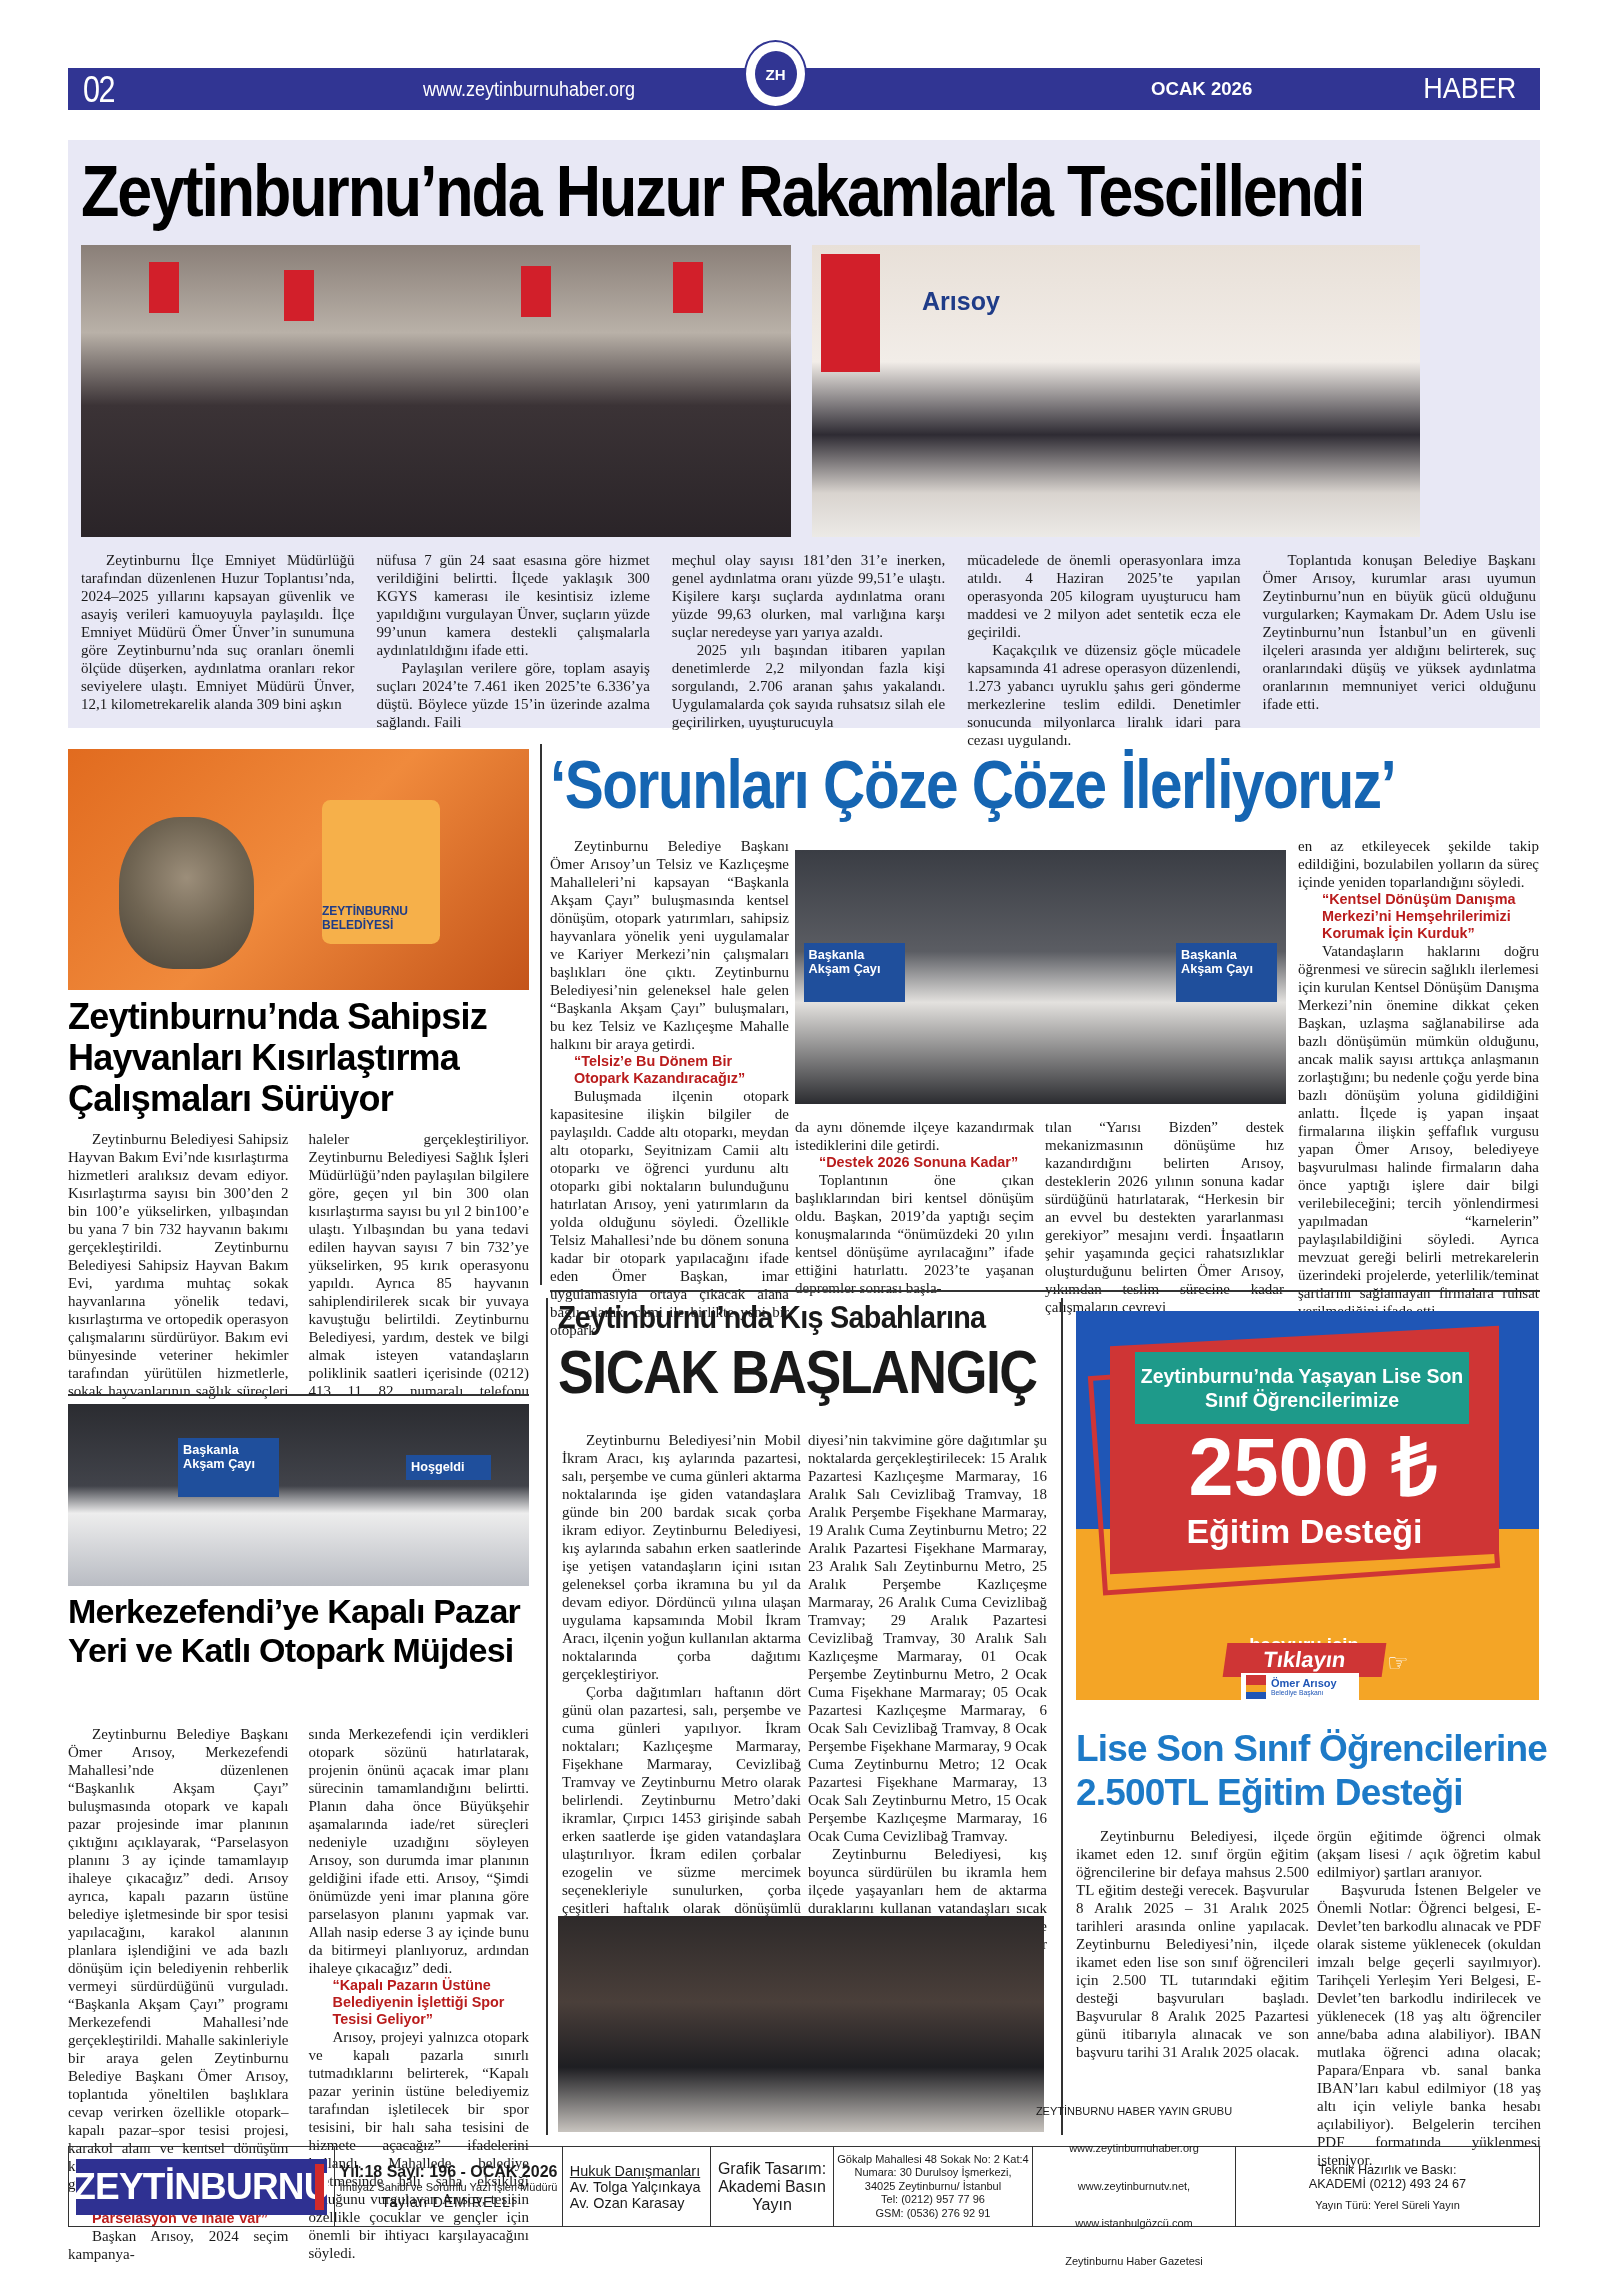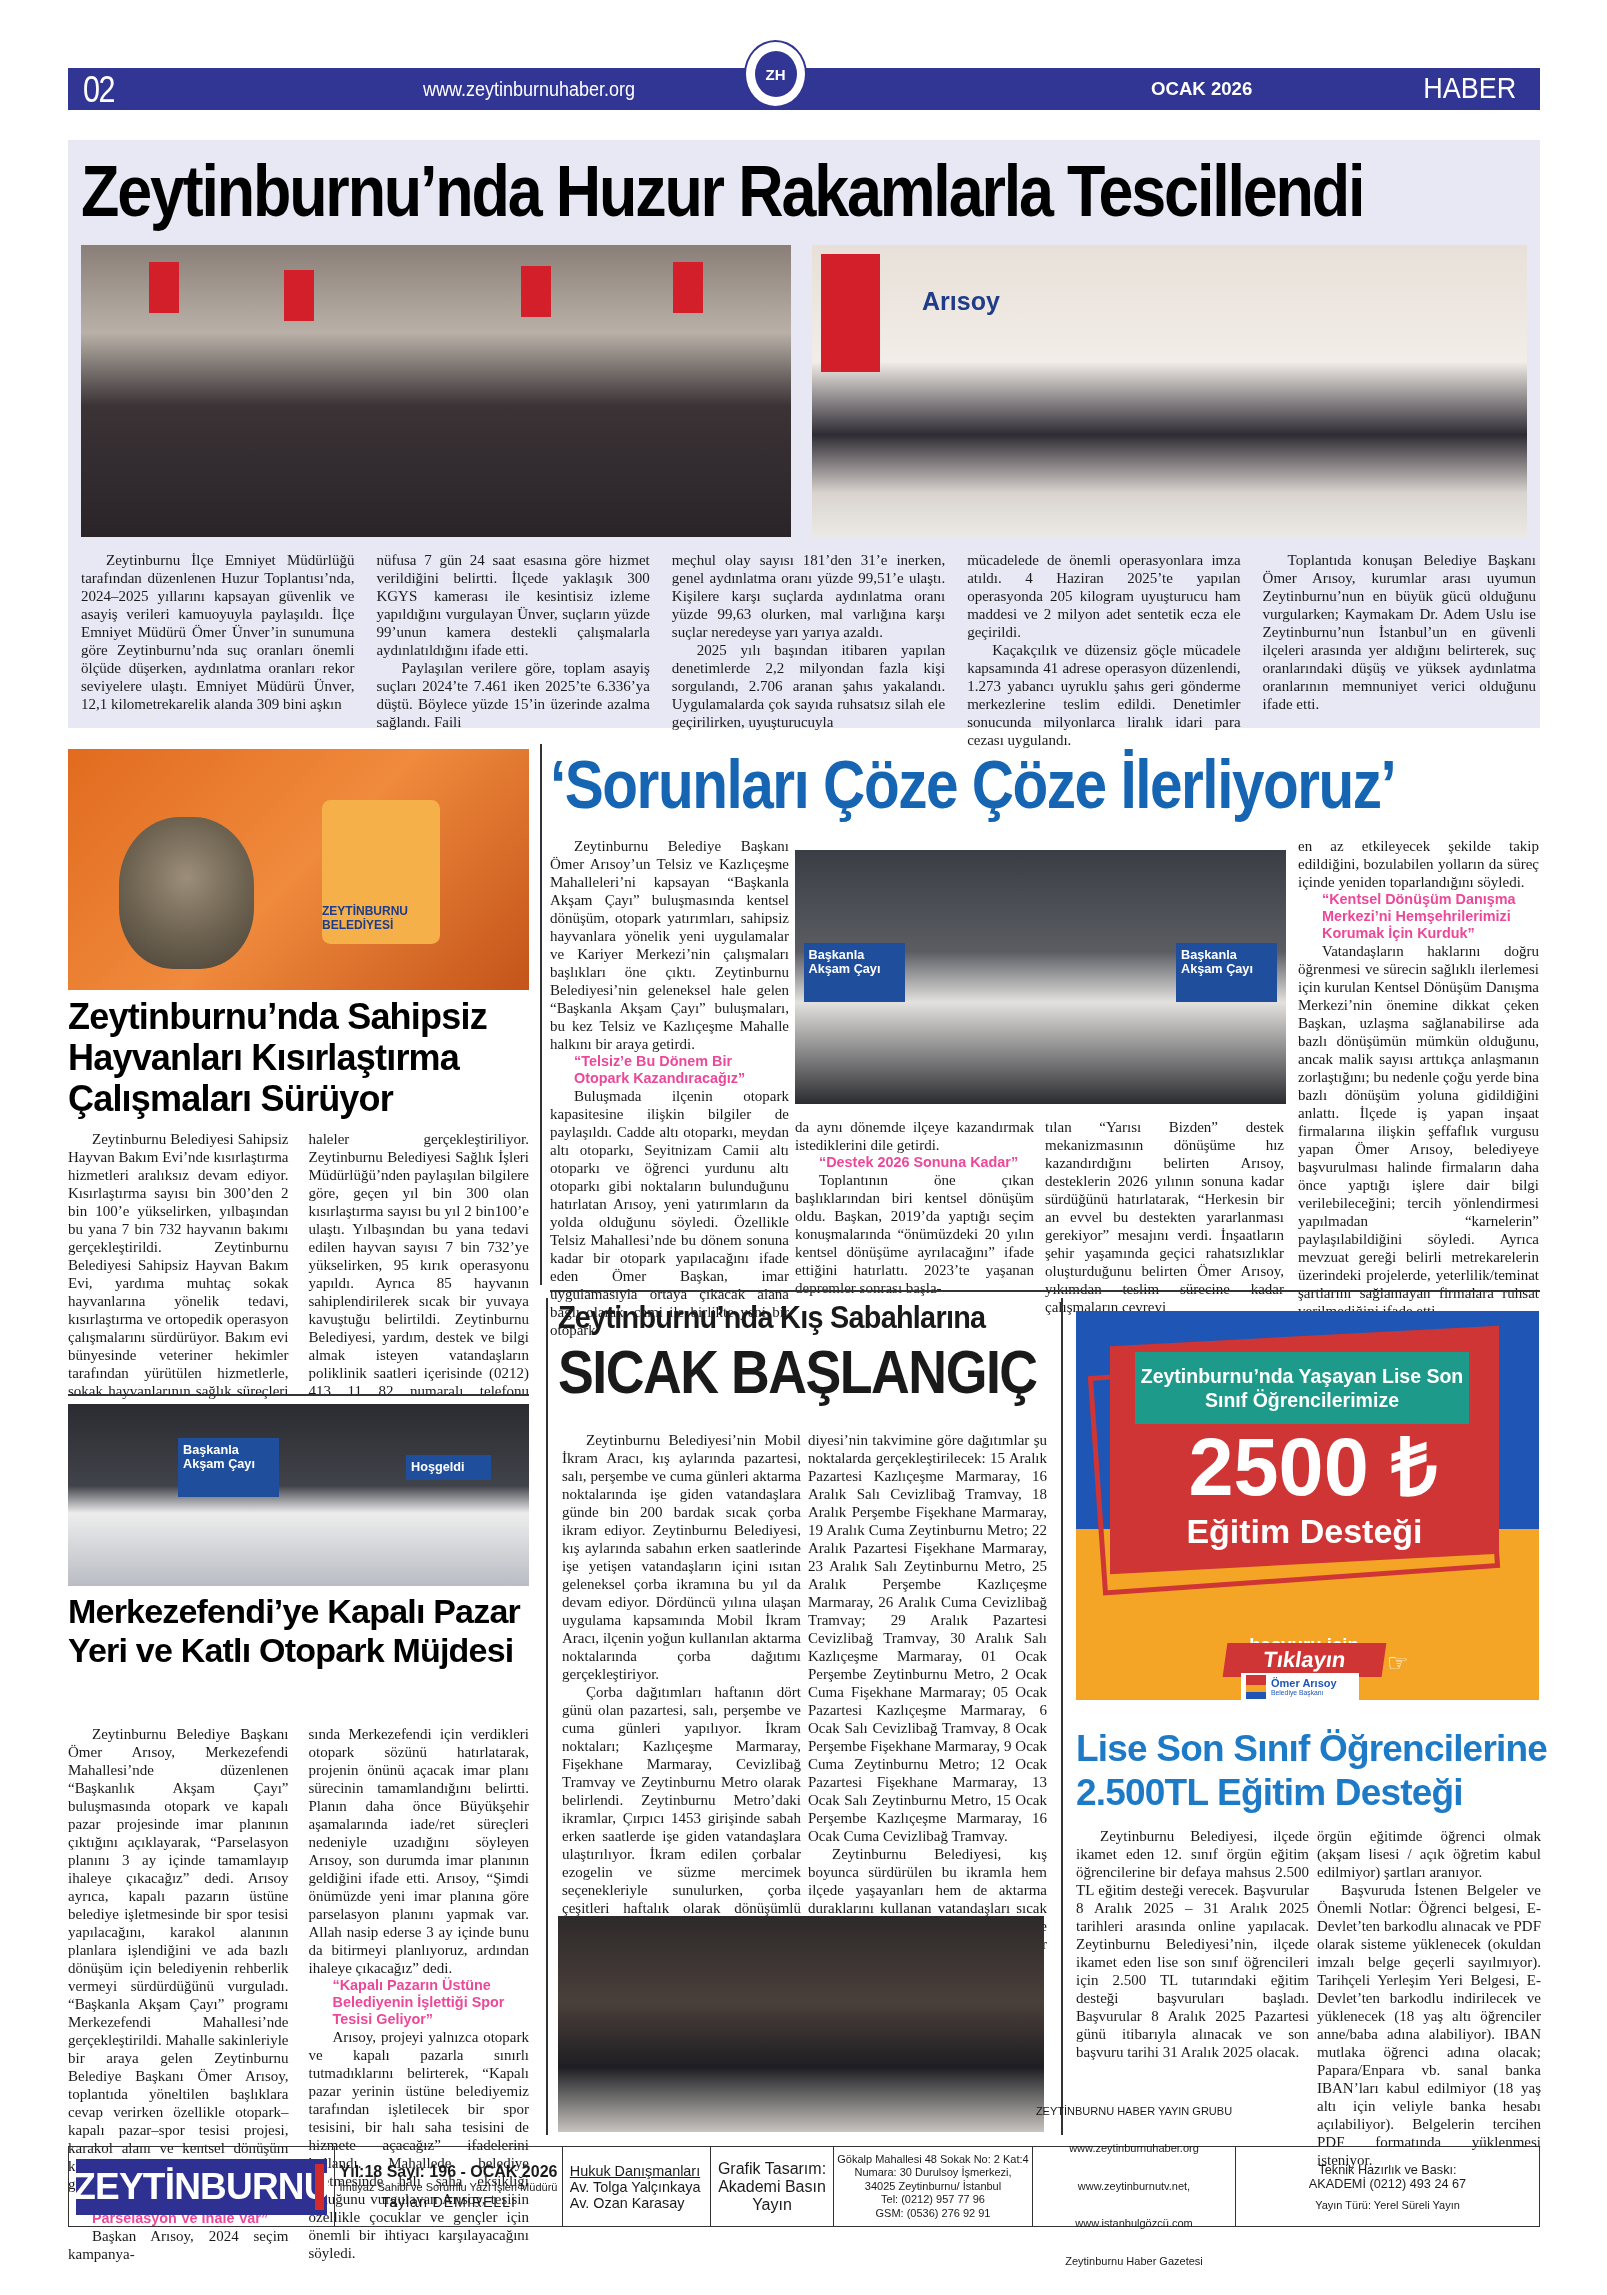--- a/index.html
+++ b/index.html
@@ -12,34 +12,34 @@
   .topbar .url{position:absolute;left:355px;top:10px;font-family:"Liberation Sans",sans-serif;font-size:20px;transform:scaleX(.9);transform-origin:left;}
   .topbar .date{position:absolute;left:1083px;top:10px;font-family:"Liberation Sans",sans-serif;font-size:18.6px;font-weight:bold;}
   .topbar .section{position:absolute;right:24px;top:3.4px;font-family:"Liberation Sans",sans-serif;font-size:30px;letter-spacing:0;transform:scaleX(.9);transform-origin:right;}
   .logo-circle{left:744px;top:40px;width:63px;height:68px;border-radius:50%;background:#fff;border:2.5px solid #313593;display:flex;align-items:center;justify-content:center;}
   .logo-circle .inner{width:42px;height:46px;border-radius:50%;background:#313593;color:#fff;font-family:"Liberation Sans",sans-serif;font-weight:bold;font-size:15px;display:flex;align-items:center;justify-content:center;}
   
   .lead-bg{left:68px;top:140px;width:1472px;height:588px;background:#e8e8f5;}
   .lead-title{left:81px;top:144px;width:1455px;font-family:"Liberation Sans",sans-serif;font-weight:bold;font-size:73px;line-height:93px;letter-spacing:-2.5px;color:#000;white-space:nowrap;transform:scaleX(.86);transform-origin:left;}
   .photo{background:#777;overflow:hidden;}
   .photo-hall{left:81px;top:245px;width:710px;height:292px;background:linear-gradient(180deg,#8a7f78 0%,#b9b1a8 30%,#3b3336 55%,#2a2428 100%);}
-  .photo-panel{left:812px;top:245px;width:715px;height:292px;background:linear-gradient(180deg,#e8e0d8 0%,#f2ede8 40%,#2e2b33 65%,#d9d4cf 85%,#eceae6 100%);}
+  .photo-panel{left:812px;top:245px;width:608px;height:292px;background:linear-gradient(180deg,#e8e0d8 0%,#f2ede8 40%,#2e2b33 65%,#d9d4cf 85%,#eceae6 100%);}
   .flag{position:absolute;width:30px;height:51px;background:#d21f2a;}
   .cols5{left:81px;top:551px;width:1455px;display:grid;grid-template-columns:repeat(5,1fr);column-gap:22px;font-size:15px;line-height:18px;text-align:justify;}
   .cols5 p{text-indent:25px;}
   
   .vline{background:#333;width:1.7px;}
   .hline{background:#333;height:1.7px;}
   .cat-photo{left:68px;top:749px;width:461px;height:241px;background:linear-gradient(135deg,#e16b1f 0%,#f08a3c 50%,#c4541a 100%);}
   .cat-photo .kitten{position:absolute;left:51px;top:68px;width:135px;height:152px;border-radius:45% 45% 40% 40%;background:radial-gradient(circle at 50% 40%,#9c8e7a 0%,#6f6452 50%,#4a4236 100%);}
   .cat-photo .badge{position:absolute;left:254px;top:51px;width:118px;height:144px;background:#f6b04a;border-radius:8.5px;display:flex;align-items:flex-end;justify-content:center;font-family:"Liberation Sans",sans-serif;font-weight:bold;font-size:12px;color:#1f3c88;padding-bottom:12px;}
   .h-left{left:68px;top:996px;width:461px;font-family:"Liberation Sans",sans-serif;font-size:36px;line-height:41px;color:#000;letter-spacing:-0.8px;}
   .cols2{display:grid;grid-template-columns:1fr 1fr;column-gap:20px;font-size:15px;line-height:18px;text-align:justify;}
   .cols2 p{text-indent:24px;}
-  .subhead{font-family:"Liberation Sans",sans-serif;font-weight:bold;font-size:14.4px;line-height:17px;padding-left:24px;text-align:left;color:#ec4899;}
+  .subhead{font-family:"Liberation Sans",sans-serif;font-weight:bold;font-size:14.4px;line-height:17px;padding-left:24px;text-align:left;color:#b91c1c;}
   .h-blue{font-family:"Liberation Sans",sans-serif;font-weight:bold;color:#1565b2;letter-spacing:-1.7px;white-space:nowrap;}
   .akşam-photo{left:795px;top:850px;width:491px;height:254px;background:linear-gradient(180deg,#3a3d44 0%,#5b5d63 40%,#e3e1de 60%,#2b2c30 100%);}
   .bp-sign{position:absolute;width:101px;height:59px;background:#1f4f9c;color:#fff;font-family:"Liberation Sans",sans-serif;font-weight:bold;font-size:12.7px;padding:5px;}
   .mk-photo{left:68px;top:1404px;width:461px;height:182px;background:linear-gradient(180deg,#2b2c31 0%,#41434a 45%,#ededed 60%,#b9bcc3 100%);}
   .h-mk{left:68px;top:1592px;width:474px;font-family:"Liberation Sans",sans-serif;font-size:34px;line-height:39px;color:#000;letter-spacing:-0.8px;}
   .h-kis1{left:558px;top:1298px;width:491px;font-family:"Liberation Sans",sans-serif;font-weight:bold;font-size:32px;line-height:39px;letter-spacing:-0.8px;white-space:nowrap;transform:scaleX(.9);transform-origin:left;}
   .h-kis2{left:558px;top:1338px;width:491px;font-family:"Liberation Sans",sans-serif;font-weight:bold;font-size:61px;line-height:68px;letter-spacing:-1.7px;white-space:nowrap;transform:scaleX(.88);transform-origin:left;}
   .soup-photo{left:558px;top:1916px;width:486px;height:216px;background:linear-gradient(180deg,#2e2a2a 0%,#4a3f3a 40%,#1e1e22 70%,#c8c4bf 100%);}
   
   .ad{left:1076px;top:1311px;width:463px;height:389px;background:linear-gradient(180deg,#1f56b6 0%,#1f56b6 56%,#f4a526 56%,#f4a526 100%);overflow:hidden;}

